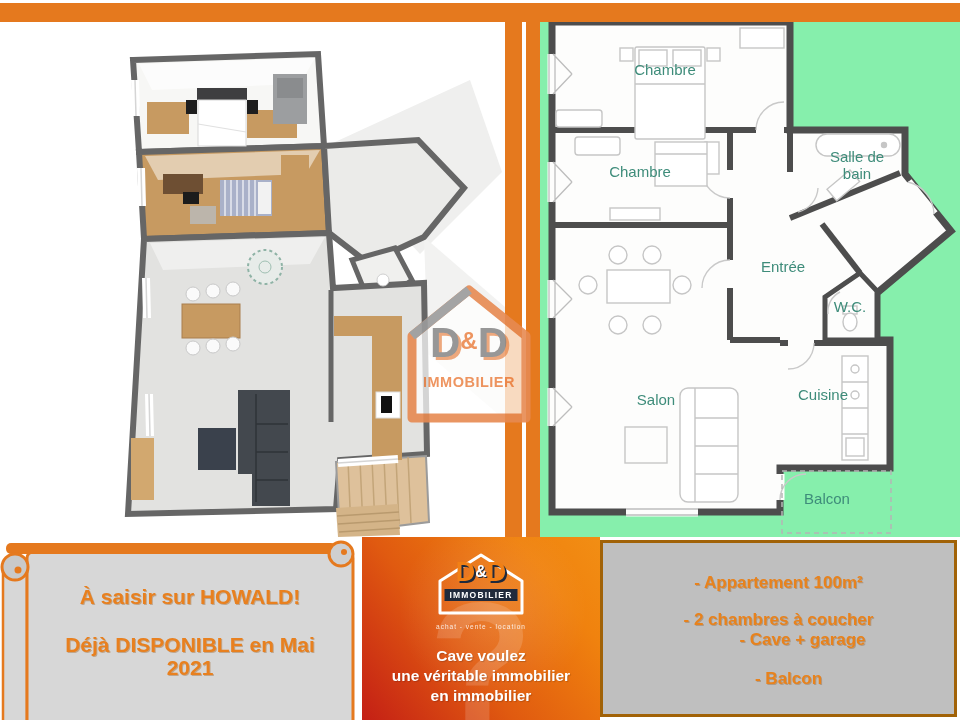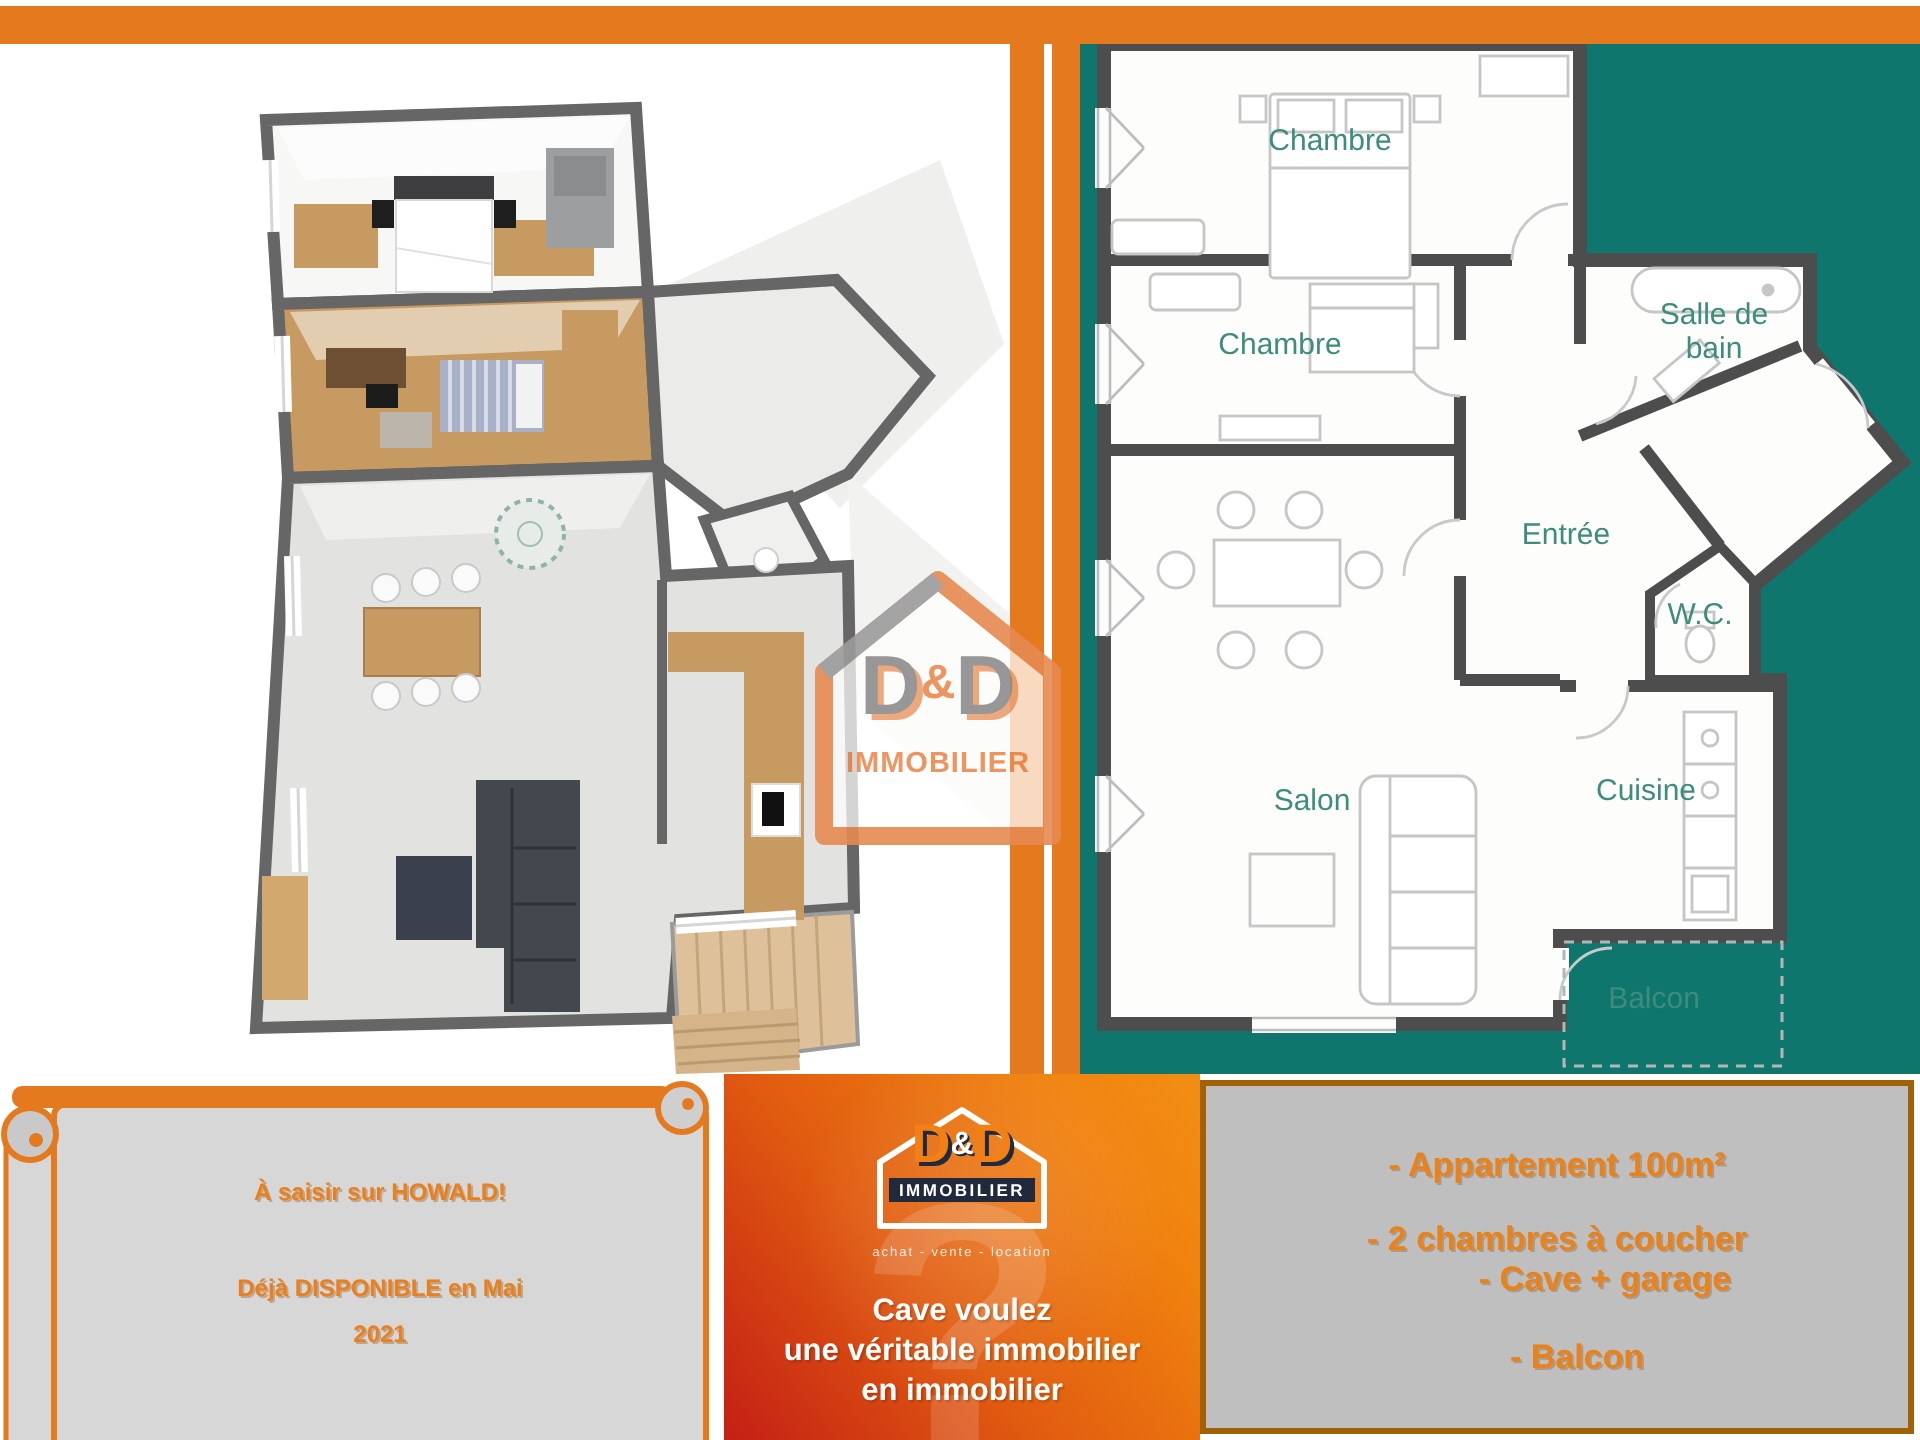--- a/index.html
+++ b/index.html
@@ -2,36 +2,36 @@
 <html><head>
 <meta charset="utf-8">
 <style>
   html,body{margin:0;padding:0;background:#ffffff;}
   .stage{position:relative;width:960px;height:720px;background:#ffffff;overflow:hidden;
          font-family:"Liberation Sans",sans-serif;}
   .top-bar{position:absolute;left:0;top:3px;width:960px;height:19px;background:#E5791E;}
   .left-panel{position:absolute;left:0;top:22px;width:505px;height:515px;background:#ffffff;}
   .divider{position:absolute;left:505px;top:22px;width:35px;height:515px;
            background:linear-gradient(to right,#E5791E 0 17px,#ffffff 17px 21px,#E5791E 21px 35px);}
-  .right-panel{position:absolute;left:540px;top:22px;width:420px;height:515px;background:#0f766e;}
+  .right-panel{position:absolute;left:540px;top:22px;width:420px;height:515px;background:#86efac;}
   svg{display:block;}
 
   
   .watermark{position:absolute;left:400px;top:278px;width:138px;height:150px;opacity:.9;z-index:6;}
   .wm-text{position:absolute;top:44px;left:0;width:100%;text-align:center;font-weight:bold;
            font-size:42px;color:#8e8e8e;text-shadow:3px 3px 0 #EDA071;line-height:1;}
   .wm-amp{font-size:24px;color:#ED8A50;text-shadow:none;vertical-align:8px;}
   .wm-sub{position:absolute;top:96px;left:0;width:100%;text-align:center;font-weight:bold;
           font-size:14.5px;color:#ED8A50;letter-spacing:.5px;}
 
   
   .banner{position:absolute;left:0;top:537px;width:364px;height:183px;}
   .banner-svg{position:absolute;left:0;top:0;}
   .banner-text{position:absolute;left:30px;top:48px;width:320px;text-align:center;
-               color:#E8801F;font-weight:bold;font-size:12px;line-height:23px;
+               color:#E8801F;font-weight:bold;font-size:21px;line-height:23px;
                text-shadow:1px 1px 0 rgba(150,75,0,.35);}
   .banner-line2{margin-top:25px;}
 
   .agency{position:absolute;left:362px;top:537px;width:238px;height:183px;overflow:hidden;
           background:
             radial-gradient(circle at 55% 40%, rgba(255,255,255,.14), rgba(255,255,255,0) 55%),
             linear-gradient(52deg,#C41F15 0%,#E05A10 40%,#F0820E 78%,#F28E14 100%);
           text-align:center;color:#fff;}
   .qmark{position:absolute;left:0;top:40px;width:100%;text-align:center;font-size:170px;
          font-weight:bold;color:rgba(255,255,255,.15);line-height:1;z-index:0;}

